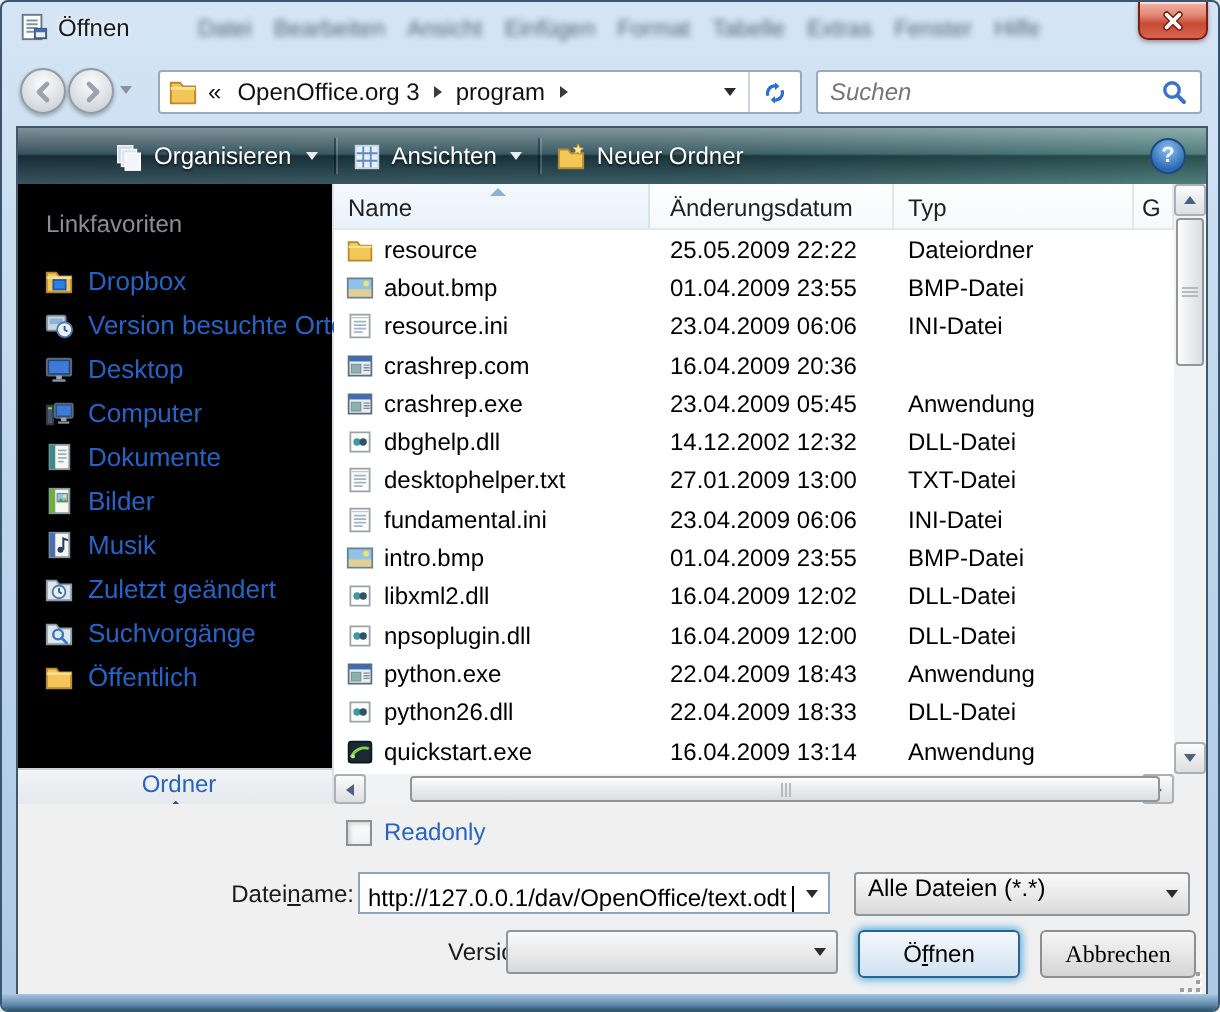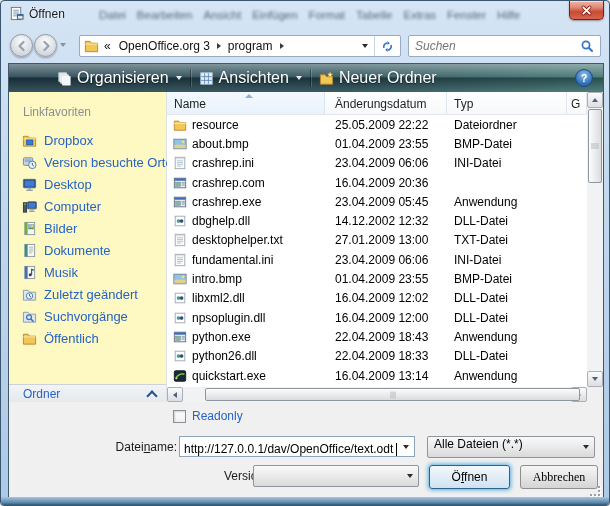--- a/index.html
+++ b/index.html
@@ -43,39 +43,39 @@
 
   
   .client { position:absolute; left:7px; top:62px; width:596px; height:436px;
             border:1px solid #41586b; background:#f0f0f0; }
 
   
   .toolbar { position:relative; width:100%; height:28px;
              background:linear-gradient(90deg,#22404d 0%,#254a53 55%,#3d706f 100%); display:flex; align-items:center; }
   .toolbar::before { content:""; position:absolute; inset:0;
              background:linear-gradient(180deg,rgba(255,255,255,.42) 0%,rgba(255,255,255,.10) 46%,rgba(0,0,0,.30) 50%,rgba(255,255,255,.10) 100%); pointer-events:none; }
-  .tb-btn { position:relative; display:flex; align-items:center; gap:5px; color:#fff; font-size:16px;
+  .tb-btn { position:relative; display:flex; align-items:center; gap:5px; color:#fff; font-size:12px;
             padding:4px 8px; cursor:pointer; text-shadow:0 1px 1px rgba(0,0,0,.55); z-index:1; }
   .tb-sep { width:1px; height:18px; background:rgba(0,0,0,.35); box-shadow:1px 0 0 rgba(255,255,255,.18); z-index:1; }
   .tb-drop { width:0; height:0; border-left:3px solid transparent; border-right:3px solid transparent; border-top:4px solid #e8eef2; margin-left:2px; }
   .tb-help { position:absolute; right:10px; top:5px; width:18px; height:18px; border-radius:50%;
              background:radial-gradient(circle at 50% 30%,#8cc0ee,#2d6bb4 70%); border:1px solid #1c4a80;
              color:#fff; font-size:11px; font-weight:bold; display:flex; align-items:center; justify-content:center; cursor:pointer; z-index:1; }
   .toolbar .first { margin-left:40px; }
 
   
   .main { position:relative; width:100%; height:310px; display:flex; background:#fff; }
-  .sidebar { width:158px; background:#fef9c3; border-right:1px solid #dde2e7; position:relative; }
+  .sidebar { width:158px; background:#000000; border-right:1px solid #dde2e7; position:relative; }
   .side-header { padding:13px 0 0 14px; font-size:12px; color:#8a8f96; }
   .side-items { margin-top:10px; }
   .side-item { display:flex; align-items:center; gap:7px; height:22px; padding-left:13px; cursor:pointer; }
   .side-item span.lbl { font-size:13px; color:#2663c4; white-space:nowrap; }
   .side-footer { position:absolute; left:0; bottom:0; width:100%; height:18px;
                  background:linear-gradient(180deg,#f2f4f6,#e5e9ed); border-top:1px solid #ccd2d8;
-                 display:flex; align-items:center; justify-content:space-between; padding:0 10px 0 14px; cursor:pointer; }
+                 display:flex; align-items:center; justify-content:space-between; padding:0 10px 0 14px; cursor:pointer;flex-direction:column; }
   .side-footer .lbl { font-size:12px; color:#2663c4; }
   .chev-up { width:8px; height:8px; border-left:2px solid #27518f; border-top:2px solid #27518f; transform:rotate(45deg); margin-top:4px; }
 
   
   .filelist { position:relative; flex:1; background:#fff; }
   .lheader { display:flex; height:23px; width:calc(100% - 16px); border-bottom:1px solid #e4e8ec; font-size:12px; color:#1f1f1f; }
   .hcell { position:relative; display:flex; align-items:flex-end; padding-bottom:3px; border-right:1px solid #e1e7ee;
            background:linear-gradient(180deg,#ffffff,#f6f8fa); cursor:pointer; }
   .hcell.sorted { background:linear-gradient(180deg,#f4f9fe,#e9f2fb); border-right:1px solid #d4e5f3; }
   .sort-arrow { position:absolute; left:78px; top:2px; width:0; height:0;
@@ -324,37 +324,37 @@
                   <rect x="9" y="10.5" width="3" height="1.8" fill="#9aa7b4"></rect>
                   <rect x="7.5" y="12.5" width="6" height="1.2" fill="#8593a0"></rect>
                 </svg>
               </span>
               <span class="lbl">Computer</span>
             </div>
             <div class="side-item">
               <span class="ic ">
                 <svg viewBox="0 0 16 16">
                   <rect x="3" y="1.5" width="10.5" height="13" fill="#f7f7f2" stroke="#8a9aa0"></rect>
+                  <rect x="3" y="1.5" width="3" height="13" fill="#3d8a8a"></rect>
+                  <path d="M7.5 4.5h4.5M7.5 6.5h4.5M7.5 8.5h4.5M7.5 10.5h3" stroke="#9fb0ba" stroke-width=".9"></path>
+                </svg>
+              </span>
+              <span class="lbl">Dokumente</span>
+            </div>
+            <div class="side-item">
+              <span class="ic ">
+                <svg viewBox="0 0 16 16">
+                  <rect x="3" y="1.5" width="10.5" height="13" fill="#f7f7f2" stroke="#8a9aa0"></rect>
                   <rect x="3" y="1.5" width="3" height="13" fill="#6fae3f"></rect>
                   <rect x="7" y="4" width="5.5" height="4.5" fill="#8ec3ea" stroke="#7a8a98" stroke-width=".6"></rect>
                   <circle cx="11" cy="5.4" r=".9" fill="#f7e26b"></circle>
                   <path d="M7 8.5 l2-2 1.5 1.5 1-1 1 1.5z" fill="#5c9a44"></path>
                 </svg>
               </span>
               <span class="lbl">Bilder</span>
-            </div>
-            <div class="side-item">
-              <span class="ic ">
-                <svg viewBox="0 0 16 16">
-                  <rect x="3" y="1.5" width="10.5" height="13" fill="#f7f7f2" stroke="#8a9aa0"></rect>
-                  <rect x="3" y="1.5" width="3" height="13" fill="#3d8a8a"></rect>
-                  <path d="M7.5 4.5h4.5M7.5 6.5h4.5M7.5 8.5h4.5M7.5 10.5h3" stroke="#9fb0ba" stroke-width=".9"></path>
-                </svg>
-              </span>
-              <span class="lbl">Dokumente</span>
             </div>
             <div class="side-item">
               <span class="ic ">
                 <svg viewBox="0 0 16 16">
                   <rect x="3" y="1.5" width="10.5" height="13" fill="#f7f7f2" stroke="#8a9aa0"></rect>
                   <rect x="3" y="1.5" width="3" height="13" fill="#4a6fae"></rect>
                   <circle cx="8.8" cy="10.5" r="1.6" fill="#2c3e66"></circle>
                   <path d="M10.3 10.5 V4.5 l2.5 1" stroke="#2c3e66" stroke-width="1.1" fill="none"></path>
                 </svg>
               </span>
@@ -444,21 +444,21 @@
             </div>
             <div class="frow">
               <div class="fcell n">
                 <span class="ic ic14">
                   <svg viewBox="0 0 16 16">
                     <rect x="2.5" y="1.5" width="11" height="13" fill="#fdfdfd" stroke="#9aa2a8"></rect>
                     <path d="M2.5 3.2h11" stroke="#c2cad0" stroke-width=".8"></path>
                     <path d="M4.5 5.5h7M4.5 7.5h7M4.5 9.5h7M4.5 11.5h5" stroke="#9fb6c8" stroke-width=".9"></path>
                   </svg>
                 </span>
-                <span>crashrep.ini</span>
+                <span>resource.ini</span>
               </div>
               <div class="fcell d">23.04.2009 06:06</div>
               <div class="fcell t">INI-Datei</div>
               <div class="fcell g"></div>
             </div>
             <div class="frow">
               <div class="fcell n">
                 <span class="ic ic14">
                   <svg viewBox="0 0 16 16">
                     <rect x="1.5" y="2.5" width="13" height="11" fill="#e8eef4" stroke="#5a6b7c"></rect>

